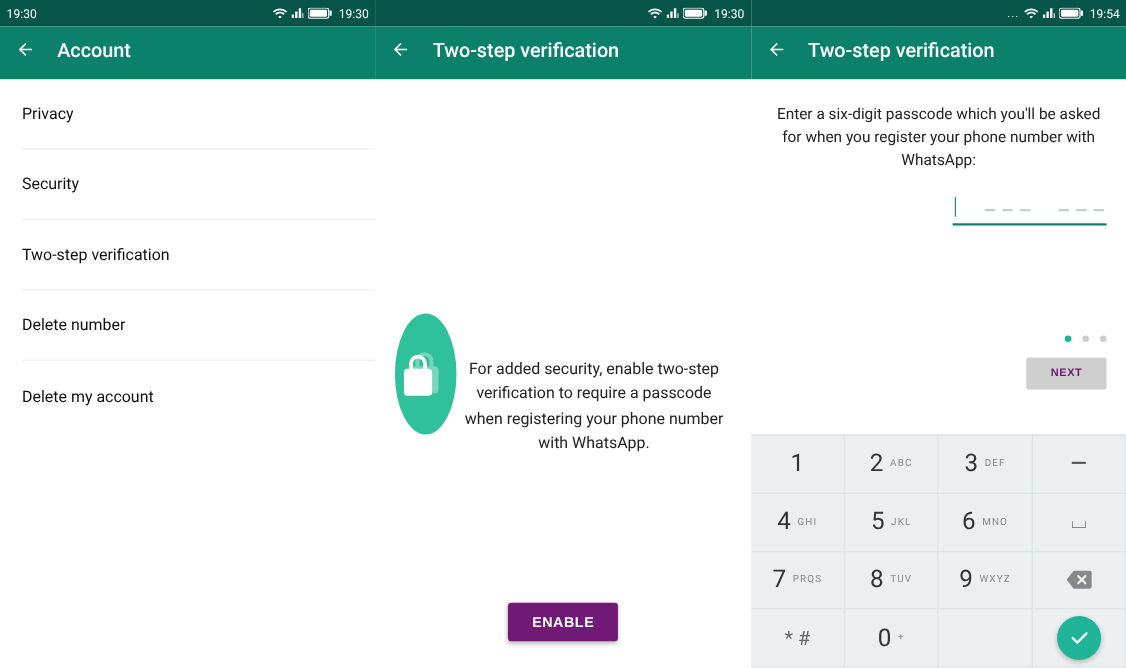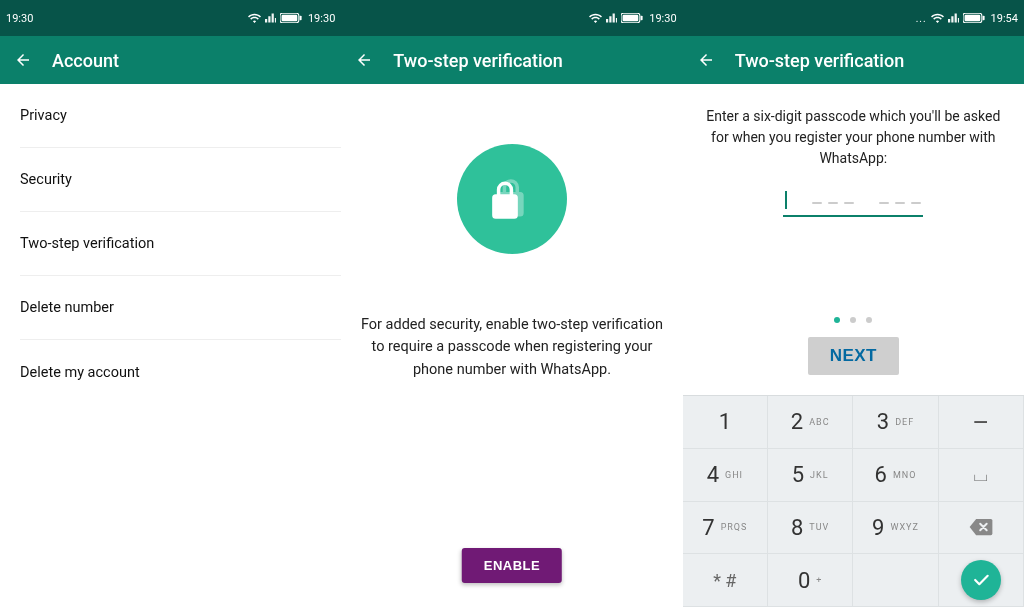--- a/index.html
+++ b/index.html
@@ -9,97 +9,96 @@
     width: 1024px;
     height: 607px;
     overflow: hidden;
     display: flex;
   }
   .screen { flex: 1 1 33.333%; display: flex; flex-direction: column; position: relative; border-right: 0px solid #ddd; }
   .screen:last-child { border-right: none; }
 
   
   .status {
-    height: 36px;
+    height: 24px;
     background: #075449;
     color: #fff;
     display: flex;
     align-items: center;
     font-size: 11px;
     padding: 0 6px;
   }
   .status .time { }
   .status .spacer { flex: 1; }
   .status .right-icons { display: flex; gap: 4px; align-items: center; }
   .dotset { letter-spacing: 1px; font-size:10px;}
 
   
   .header {
     height: 48px;
     background: #0b806a;
     color: #fff;
     display: flex;
-    align-items: center;
-    padding: 0 14px;
+    padding: 12px 14px;
     gap: 20px;
   }
   .back-arrow { width: 18px; height: 18px; }
   .header-title { font-size: 18px; font-weight: 500; }
 
   
   .list { padding-left: 20px; }
   .list-item {
     height: 64px;
     display: flex;
     align-items: center;
     font-size: 14.5px;
     color: #111;
     border-bottom: 1px solid #eee;
     padding-right: 14px;
   }
   .list-item:last-child { border-bottom: none; }
 
   
-  .s2-body { flex:1; display:flex; flex-direction:column; align-items:center; padding: 60px 18px 0; text-align:center; color:#333; }
+  .s2-body { flex:1; display:flex; flex-direction:row; align-items:center; padding: 60px 18px 0; text-align:center; color:#333; }
   .lock-circle {
     width: 110px; height: 110px; border-radius: 50%;
     background: #2fc19a; display:flex; align-items:center; justify-content:center;
     margin-bottom: 60px;
   }
   .lock-icon { width: 56px; height: 56px; }
   .s2-desc { font-size: 14.5px; line-height: 1.55; color: #222; }
   .enable-btn {
     position: absolute; bottom: 24px; left: 50%; transform: translateX(-50%);
     background: #701a75; color: #fff; border: none;
     padding: 10px 22px; font-size: 13px; font-weight: 600; letter-spacing: 0.5px;
     border-radius: 3px; cursor: pointer;
     box-shadow: 0 2px 4px rgba(0,0,0,.25);
   }
 
   
-  .s3-body { flex:1; display:flex; flex-direction:column; align-items:center; padding: 22px 18px 0; text-align:center; color:#222; }
+  .s3-body { flex:1; display:flex; flex-direction:column; align-items:flex-end; padding: 22px 18px 0; text-align:center; color:#222; }
   .s3-desc { font-size: 14px; line-height: 1.5; }
   .code-field {
     margin-top: 20px;
     width: 140px;
     border-bottom: 2px solid #0b806a;
     height: 28px;
     display:flex; align-items:center; justify-content:space-between;
     padding: 0 2px 4px;
   }
   .cursor { width: 1.5px; height: 18px; background: #0b806a; }
   .dash-group { display:flex; gap: 6px; }
   .dash { width: 10px; height: 2px; background: #ccc; border-radius:1px; margin-top:6px;}
   .dots-row { margin-top: 100px; display:flex; gap: 10px; }
   .dot { width: 6px; height: 6px; border-radius:50%; background: #ccc; }
   .dot.active { background: #1fb497; }
   .next-btn {
     margin-top: 14px;
-    background: #cfcfcf; color: #0369a1; border: none;
-    padding: 9px 22px; font-size: 17px; font-weight: 600; letter-spacing: .5px;
+    background: #cfcfcf; color: #701a75; border: none;
+    padding: 9px 22px; font-size: 10px; font-weight: 600; letter-spacing: .5px;
     border-radius: 2px;
   }
 
   
   .keypad {
     background: #eceff1;
     height: 212px;
     display: grid;
     grid-template-columns: repeat(4, 1fr);
     grid-template-rows: repeat(4, 1fr);

